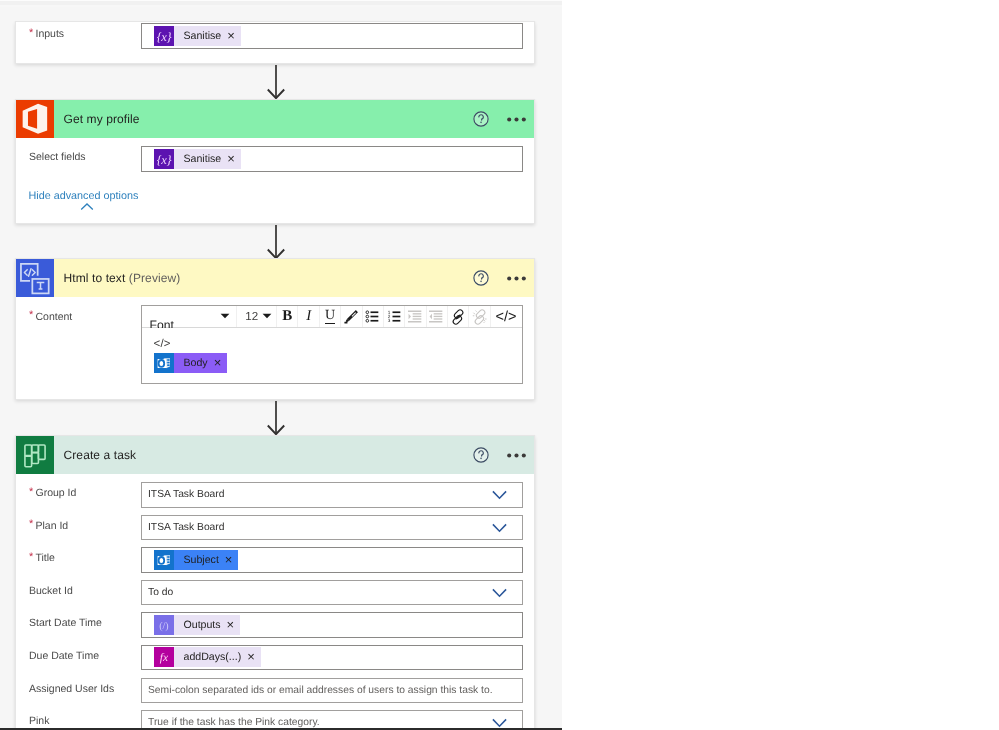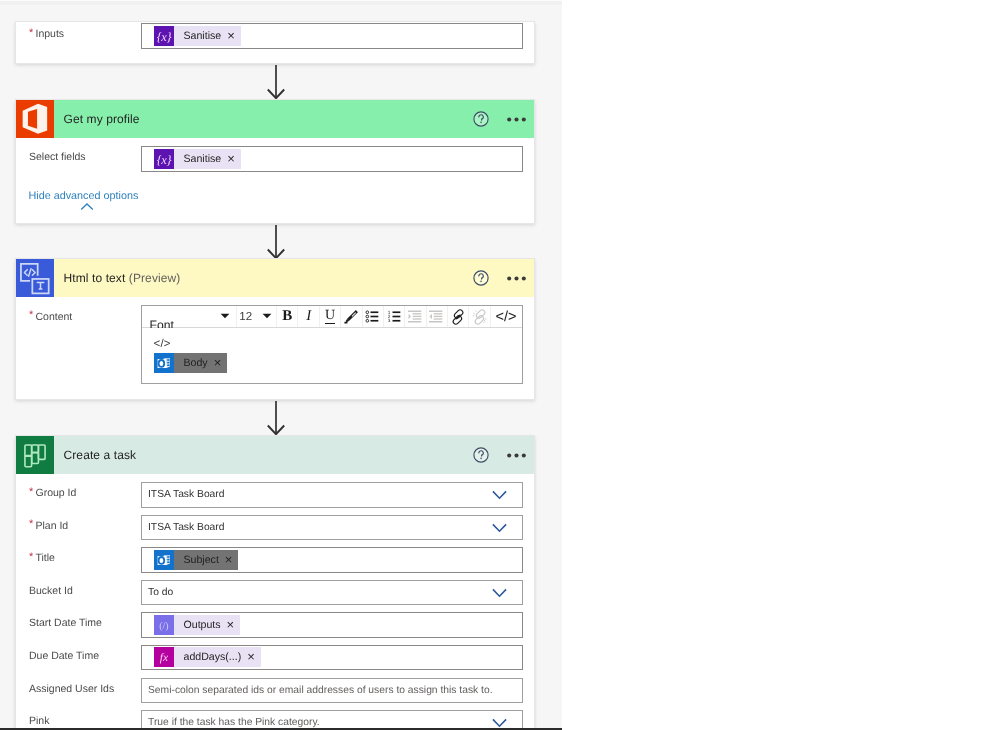--- a/index.html
+++ b/index.html
@@ -50,21 +50,21 @@
   
   .conn{position:absolute;left:0;display:block;}
 
   
   .rte{position:absolute;left:125px;width:381.5px;border:1px solid #a19f9d;background:#fff;box-sizing:border-box;}
   .rte-bar{height:21px;border-bottom:1px solid #d8d8d8;display:flex;align-items:center;background:#fff;}
   .rte-body{height:55px;position:relative;background:#fff;}
   .tb-font{width:95px;height:21px;display:flex;align-items:center;border-right:1px solid #f0f0f0;position:relative;}
   .tb-font .t{font-size:12.2px;color:#1b1b1b;margin-left:7.5px;margin-top:16px;}
   .tb-size{width:39px;height:21px;display:flex;align-items:center;border-right:1px solid #f0f0f0;position:relative;}
-  .tb-size .t{font-size:11.6px;color:#3b3a39;margin-left:2px;}
+  .tb-size .t{font-size:11.6px;color:#3b3a39;margin-left:8px;}
   .caret{width:9px;height:6px;display:block;position:absolute;line-height:0;font-size:0;}
   .tbtn{width:21.5px;height:21px;display:flex;align-items:center;justify-content:center;
         border-right:1px solid #f0f0f0;box-sizing:border-box;}
   .tbtn.last{border-right:none;}
 </style>
 </head>
 <body>
 
 <div class="canvas">
   <div class="top-band"></div>
@@ -296,21 +296,21 @@
                 <path d="M12.9 11.9 L14.6 13.7 M13.1 15.6 L14.3 14.4 M15.6 10.4 L15.6 12.1" stroke-width="1.05"></path>
               </g>
             </svg>
           </div>
           <div class="tbtn last" style="width:31px;">
               <span style="font-family:'Liberation Sans',sans-serif;font-size:14.5px;font-weight:400;color:#1b1b1b;letter-spacing:0px;">&lt;/&gt;</span>
             </div>
         </div>
         <div class="rte-body">
           <span style="position:absolute;left:11.5px;top:11px;font-size:11.5px;color:#3b3a39;letter-spacing:0.2px;line-height:1;">&lt;/&gt;</span>
-          <div class="token" style="left:12px;top:24.5px;background:#737373;">
+          <div class="token" style="left:12px;top:24.5px;background:#8b5cf6;">
             <span class="ti">
               <svg viewBox="0 0 100 100" width="20" height="20">
                 <rect width="100" height="100" fill="#1373cc"></rect>
 <path d="M46 26 H80 V68 L60 76 V34 Z" fill="#dceaf7"></path>
 <rect x="50" y="31" width="12" height="8" fill="#1373cc"></rect>
                   <rect x="66" y="31" width="12" height="8" fill="#1373cc"></rect>
 <rect x="50" y="44" width="12" height="8" fill="#1373cc"></rect>
                   <rect x="66" y="44" width="12" height="8" fill="#1373cc"></rect>
 <rect x="66" y="57" width="12" height="8" fill="#1373cc"></rect>
 <rect x="18" y="30" width="44" height="45" fill="#ffffff"></rect>
@@ -389,21 +389,21 @@
             </svg></span>
       </div>
     </div>
 
     <div class="row" style="top:107.5px;">
       <div class="lbl">
           <span class="req">*</span>
           <span>Title</span>
         </div>
       <div class="fld">
-        <div class="token" style="background:#737373;text-align:right;">
+        <div class="token" style="background:#3b82f6;text-align:right;">
           <span class="ti">
             <svg viewBox="0 0 100 100" width="20" height="20">
               <rect width="100" height="100" fill="#1373cc"></rect>
 <path d="M46 26 H80 V68 L60 76 V34 Z" fill="#dceaf7"></path>
 <rect x="50" y="31" width="12" height="8" fill="#1373cc"></rect>
                 <rect x="66" y="31" width="12" height="8" fill="#1373cc"></rect>
 <rect x="50" y="44" width="12" height="8" fill="#1373cc"></rect>
                 <rect x="66" y="44" width="12" height="8" fill="#1373cc"></rect>
 <rect x="66" y="57" width="12" height="8" fill="#1373cc"></rect>
 <rect x="18" y="30" width="44" height="45" fill="#ffffff"></rect>

